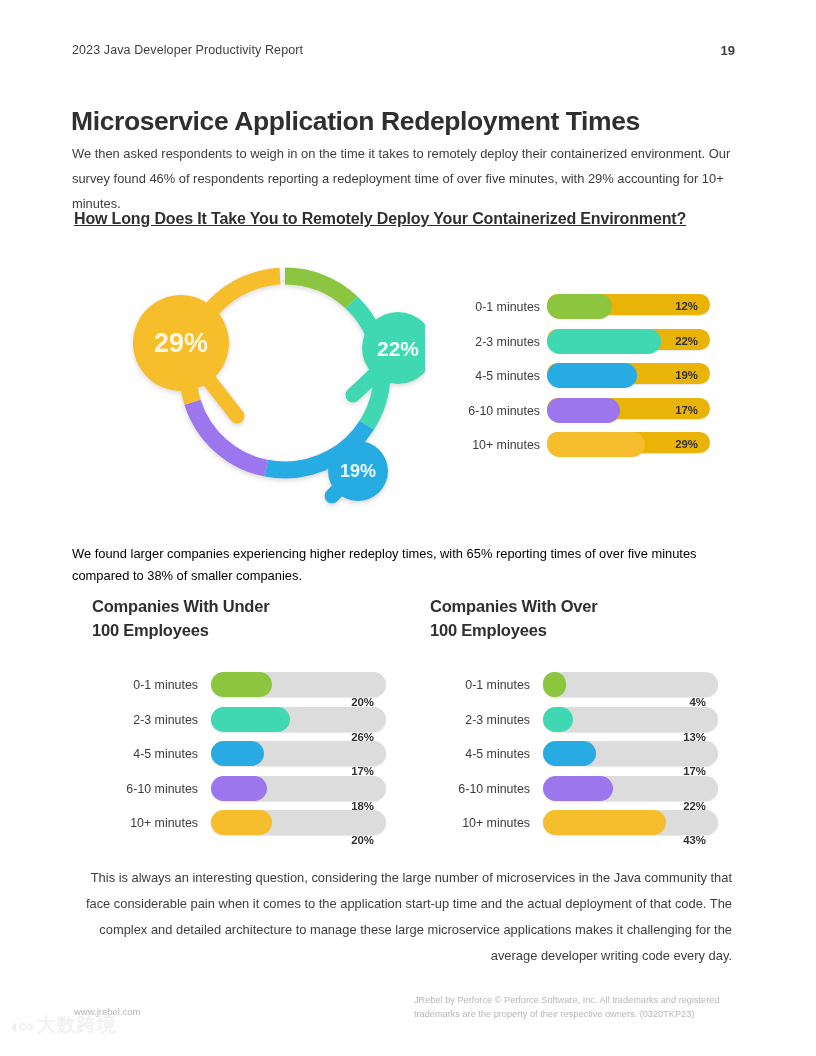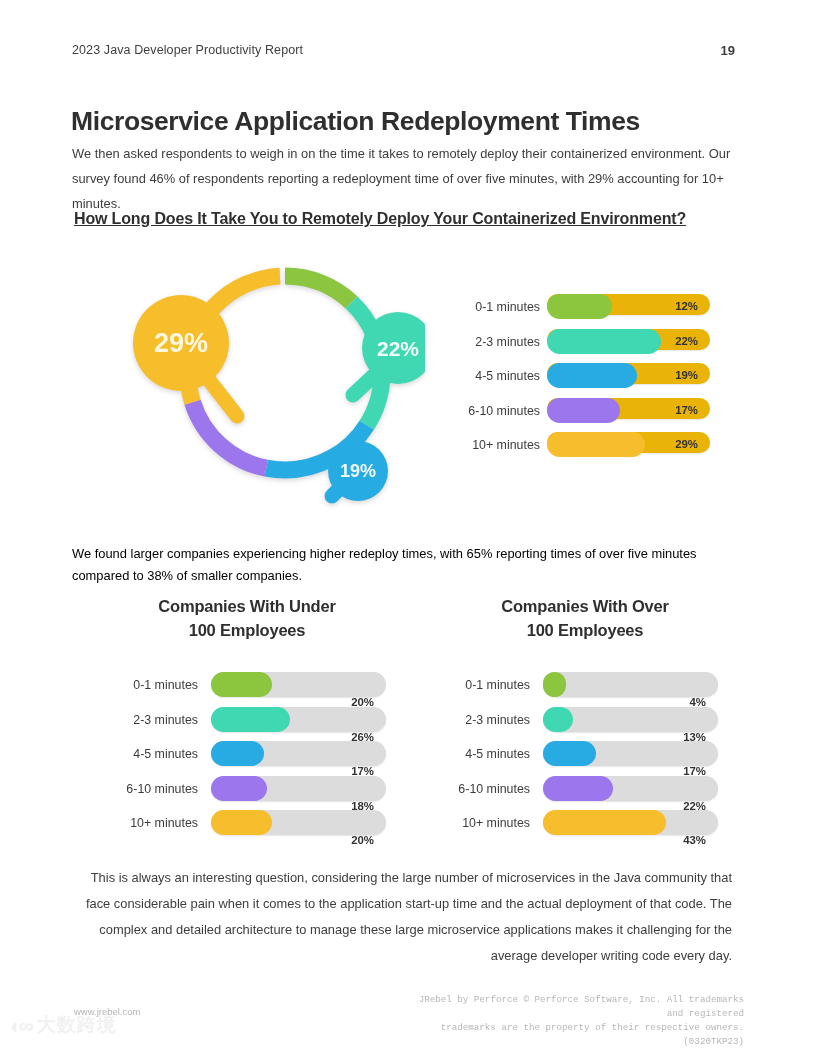--- a/index.html
+++ b/index.html
@@ -70,21 +70,21 @@
   .mid-para {
     position:absolute; left:72px; top:530px; width:660px;
     font-size:12.9px; line-height:22px; color:#000000;
   }
 
   
   .panel { position:absolute; top:594px; }
   .panel.left  { left:92px;  width:310px; }
   .panel.right { left:430px; width:310px; }
   .panel h3 {
-    margin:0; text-align:center;
+    margin:0; 
     font-size:16.5px; font-weight:700; color:#2f2f2f;
     line-height:24px; letter-spacing:-.2px;
   }
   .panel .bars { margin-top:28px; }
   .brow { position:relative; height:34.5px; }
   .brow .lbl {
     position:absolute; top:8px; width:100px;
     text-align:right; font-size:12.4px; color:#3c3c3c;
   }
   .panel.left  .brow .lbl { left:6px; }
@@ -109,21 +109,21 @@
     font-size:12.9px; line-height:26px; color:#3d3d3d;text-align:right;
   }
 
   
   .foot-left {
     position:absolute; left:74px; top:994px;
     font-size:9.5px; color:#b6b6b6;margin-top:12px;
   }
   .foot-right {
     position:absolute; right:72px; top:993px; width:330px;
-    text-align:right; font-size:9.2px; line-height:14px; color:#b6b6b6;font-family:Liberation Mono, monospace;
+    text-align:left; font-size:9.2px; line-height:14px; color:#b6b6b6;
   }
 
   
   .watermark {
     position:absolute; left:8px; top:1012px;
     display:flex; align-items:center; gap:5px;
     opacity:.5;
   }
   .watermark .wm-logo {
     font-size:21px; color:#e2e2e2; line-height:1;

